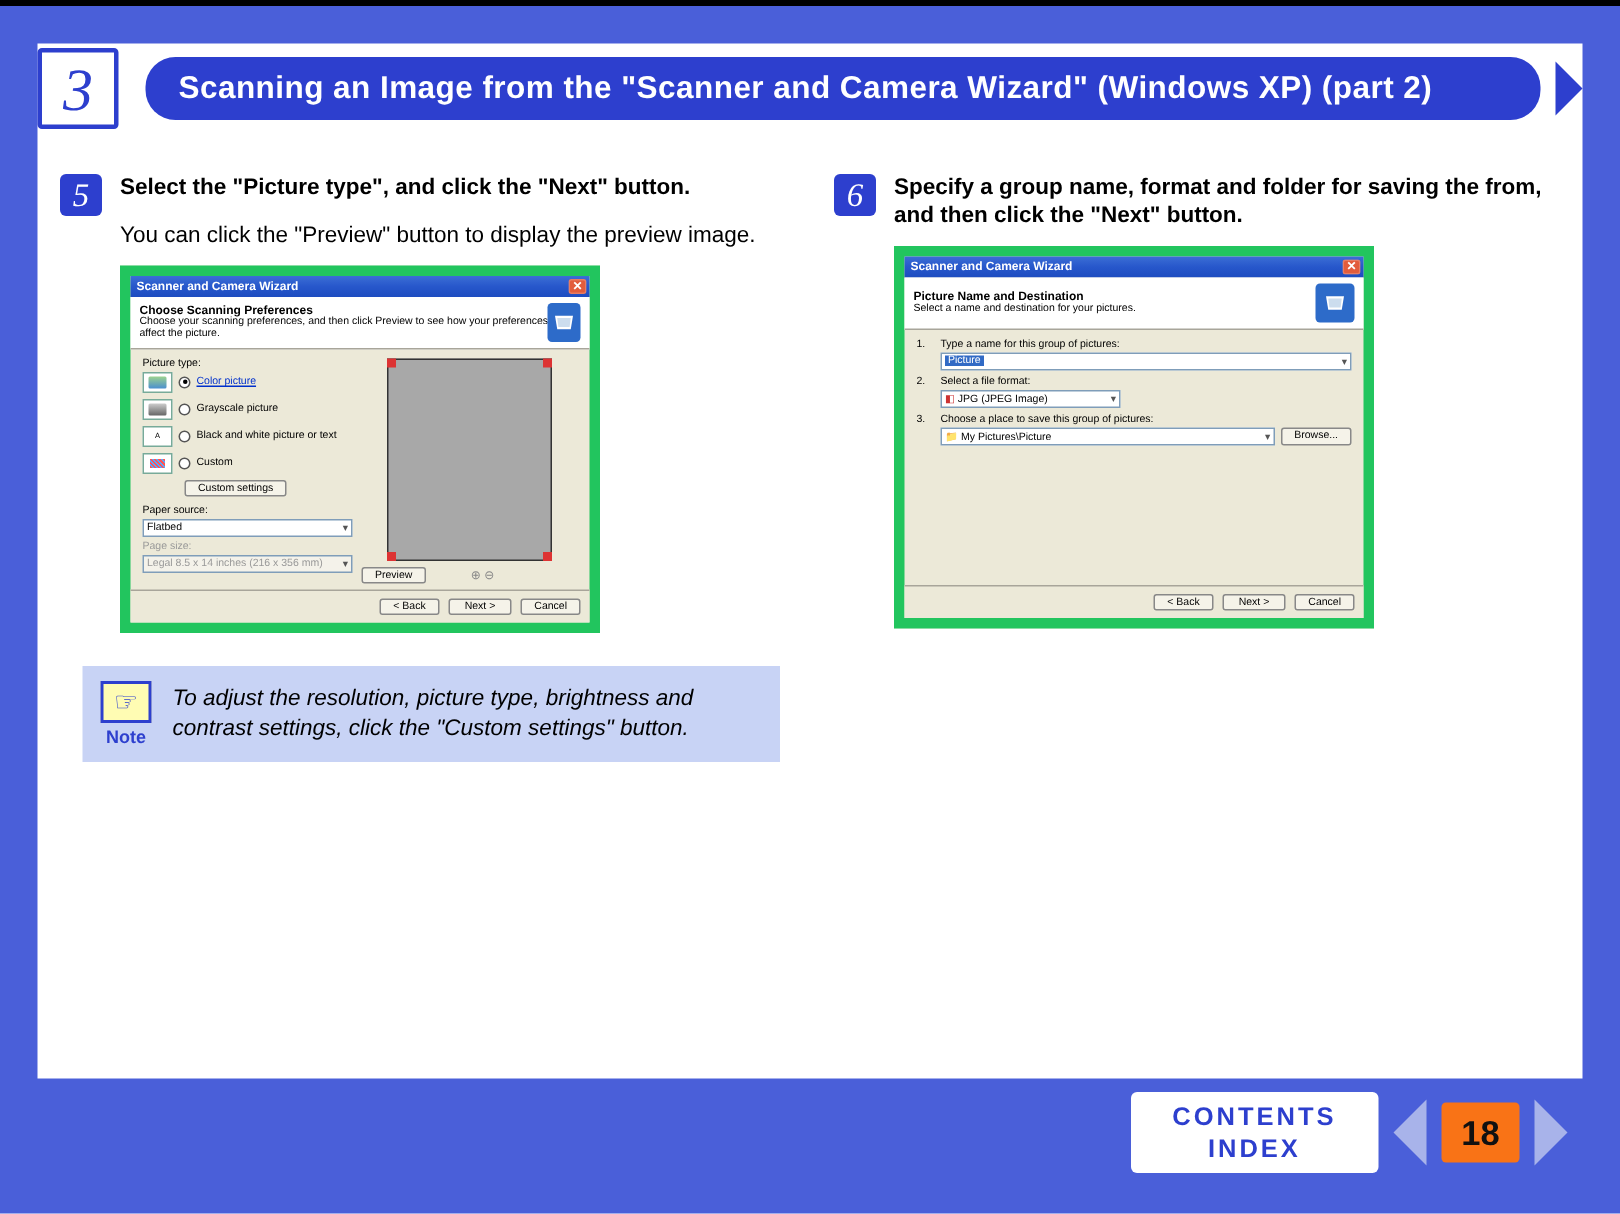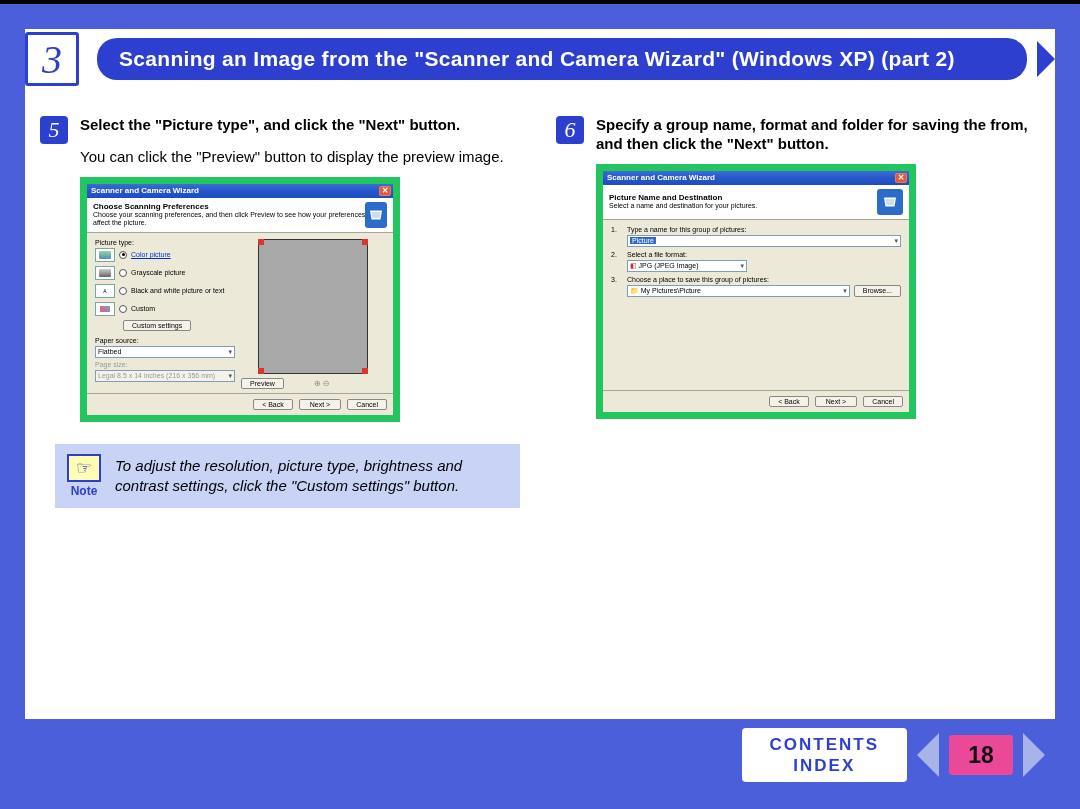--- a/index.html
+++ b/index.html
@@ -232,22 +232,22 @@
     letter-spacing: 2px;
   }
   .foot-tri {
     width:0; height:0;
     border-top: 22px solid transparent;
     border-bottom: 22px solid transparent;
   }
   .tri-left { border-right: 22px solid #a8b3ea; }
   .tri-right { border-left: 22px solid #a8b3ea; }
   .page-num {
-    background: #ec4899;
-    width: 64px; height: 40px;
+    background: #f97316;
+    width: 52px; height: 40px;
     font-size: 23px;
     font-weight: 700;
     display:flex; align-items:center; justify-content:center;
     border-radius: 3px;
     color:#111;
   }
 </style>
 </head>
 <body>
 

